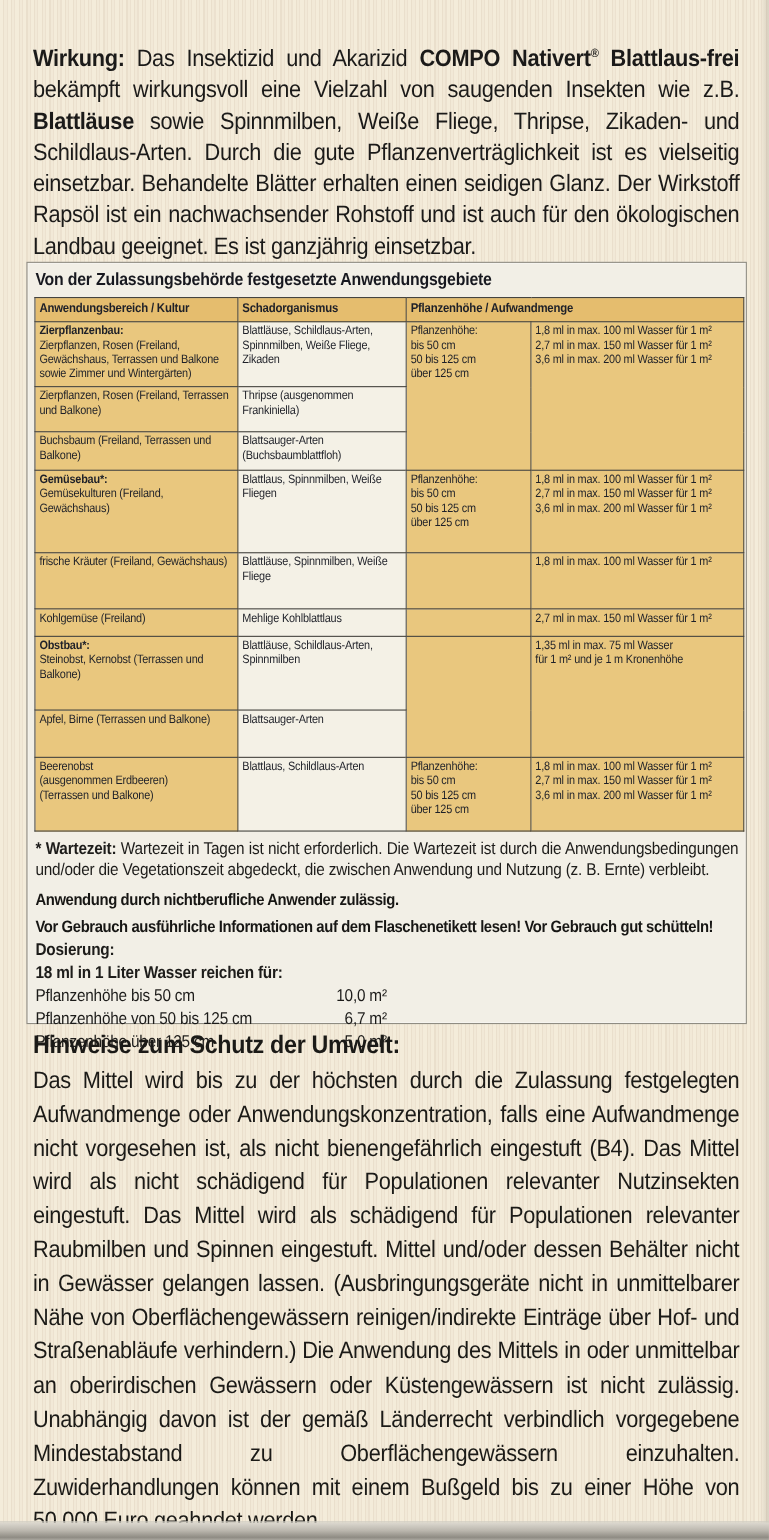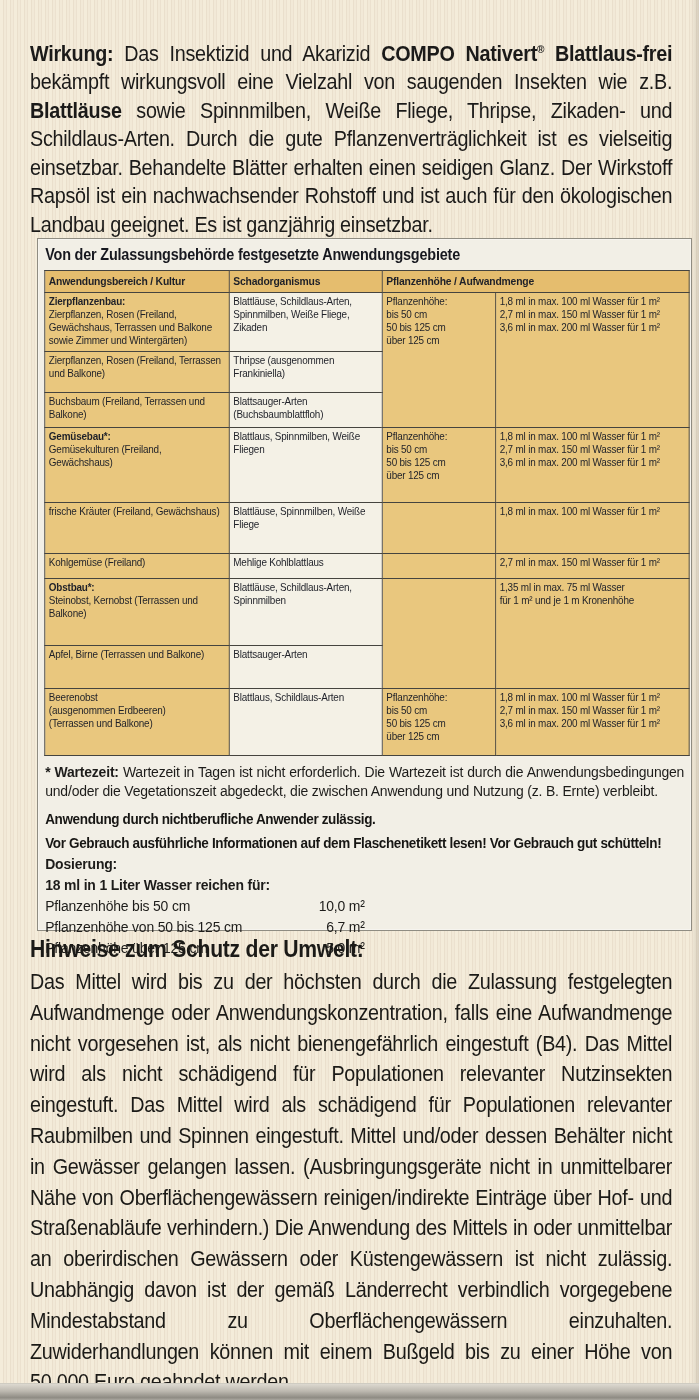--- a/index.html
+++ b/index.html
@@ -21,21 +21,21 @@
   
   .intro{
     position:absolute;left:30px;top:13px;
     width:698px;transform:scaleX(0.92);transform-origin:0 0;
     font-size:21.5px;line-height:28.5px;letter-spacing:-0.3px;
     color:#1b1a19;text-align:justify;
   }
   .intro sup{font-size:11px;}
   
   .box{
-    position:absolute;left:37px;top:238px;width:653px;height:691px;
+    position:absolute;left:24px;top:238px;width:653px;height:691px;
     background:#f2efe6;border:1px solid #8f8c82;
     box-shadow:0 0 0 1px rgba(255,255,255,0.35) inset;
   }
   .box-inner{width:726px;transform:scaleX(0.9);transform-origin:0 0;padding:5px 7px 0 7px;box-sizing:border-box;}
   .box-title{font-size:16px;font-weight:700;color:#17181f;margin:2px 0 6px 1px;letter-spacing:-0.2px;}
   table.usage{border-collapse:collapse;table-layout:fixed;width:716px;color:#1e2028;
     font-size:11px;line-height:13px;letter-spacing:-0.2px;}
   table.usage th,table.usage td{border:1px solid #45443f;padding:2px 4px;vertical-align:top;}
   table.usage th{background:#e5bd6e;text-align:left;font-size:11.5px;height:17px;vertical-align:middle;}
   td.tan{background:#e9c77e;}

